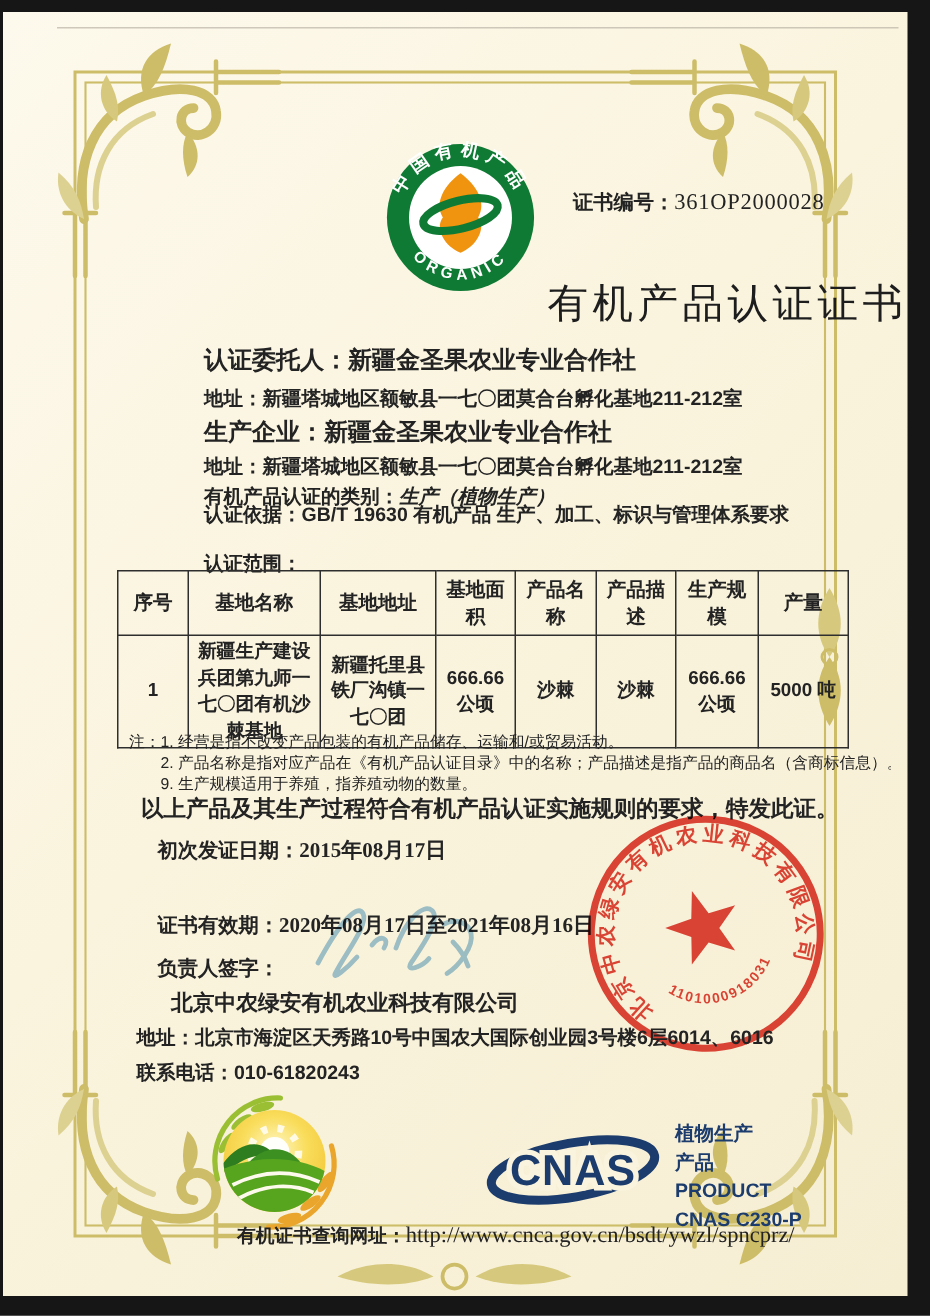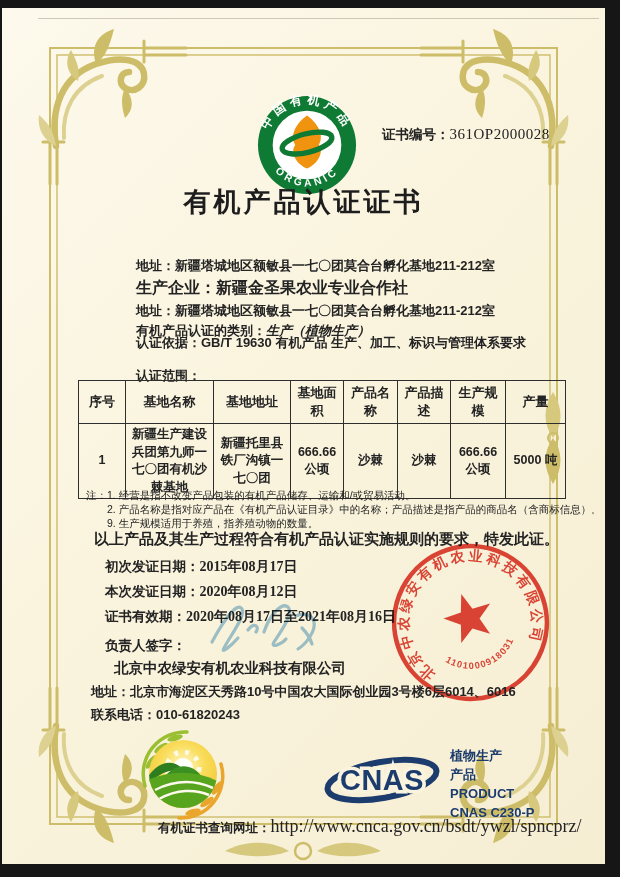--- a/index.html
+++ b/index.html
@@ -13,21 +13,21 @@
     background:linear-gradient(135deg,#fdf9ec 0%,#faf4de 45%,#f6eed3 100%);
   }
   .scan-line{position:absolute;top:10px;left:36px;right:6px;height:1px;background:#b9b4a6;opacity:.7;}
   .frame-svg{position:absolute;left:0;top:0;}
   .abs{position:absolute;}
   .nowrap{white-space:nowrap;}
   
   .badge{left:254px;top:86px;width:102px;height:102px;}
   .certno{left:380px;top:118px;font-size:13.5px;font-weight:700;}
   .certno .num{font-family:"Liberation Serif","DejaVu Serif",serif;font-weight:400;font-size:15px;letter-spacing:.5px;margin-top:30px;}
-  .title{left:0;top:176px;width:100%;text-align:center;font-size:27px;font-weight:700;letter-spacing:3px;color:#1d1d1d;}
+  .title{left:0;top:176px;width:100%;text-align:right;font-size:27px;font-weight:400;letter-spacing:3px;color:#1d1d1d;}
   
   .pline{left:134px;white-space:nowrap;}
   .fs16{font-size:16px;font-weight:700;}
   .fs13{font-size:13px;font-weight:700;}
   .italic{font-style:italic;}
   
   .scope-table{left:76px;top:372px;width:487px;border-collapse:collapse;table-layout:fixed;}
   .scope-table th,.scope-table td{
     border:1.4px solid #2e2e2e;text-align:center;vertical-align:middle;
     padding:2px 3px;line-height:1.4;
@@ -47,21 +47,21 @@
   .issuer-co{left:112px;top:651px;font-size:14.5px;font-weight:700;white-space:nowrap;}
   .issuer-line{left:89px;font-size:13px;font-weight:700;white-space:nowrap;}
   
   .seal{left:386px;top:532px;width:165px;height:165px;transform:rotate(-18deg);opacity:.9;mix-blend-mode:multiply;}
   .signature{left:200px;top:580px;width:130px;height:78px;mix-blend-mode:multiply;}
   
   .brand-logo{left:129px;top:716px;width:104px;height:104px;}
   .cnas-logo{left:320px;top:744px;width:120px;height:56px;}
   .accred{left:448px;top:738px;color:#1c3c6d;font-size:13px;font-weight:700;line-height:19px;white-space:nowrap;}
   .url-line{left:156px;top:808px;font-size:12.5px;font-weight:700;white-space:nowrap;}
-  .url-line .val{font-family:"Liberation Serif","DejaVu Serif",serif;font-weight:400;font-size:18px;}
+  .url-line .val{font-family:"Liberation Serif","DejaVu Serif",serif;font-weight:400;font-size:15px;}
 </style>
 </head>
 <body>
 
 <div class="paper">
   <div class="scan-line"></div>
 
   <svg class="frame-svg" width="603" height="856" viewBox="0 0 603 856">
     <defs>
       <g id="corner" fill="none" stroke="#cdbd68" stroke-linecap="round">
@@ -111,20 +111,23 @@
     <path d="M52,22 C63,30 70,42 64,52 C70,60 62,72 52,76 C42,72 34,60 40,52 C34,42 41,30 52,22 Z" fill="#f0930f"></path>
     <ellipse cx="52" cy="50" rx="26" ry="9.5" fill="none" stroke="#0f7a34" stroke-width="5.5" transform="rotate(-14 52 50)"></ellipse>
   </svg>
 
   <div class="abs certno nowrap">
     <span>证书编号：</span><span class="num">361OP2000028</span>
   </div>
 
   <div class="abs title">有机产品认证证书</div>
 
+  <div class="abs pline fs16" style="top:222px">
+    <span>认证委托人：</span><span>新疆金圣果农业专业合作社</span>
+  </div>
   <div class="abs pline fs13" style="top:249px">
     <span>地址：</span><span>新疆塔城地区额敏县一七〇团莫合台孵化基地211-212室</span>
   </div>
   <div class="abs pline fs16" style="top:270px">
     <span>生产企业：</span><span>新疆金圣果农业专业合作社</span>
   </div>
   <div class="abs pline fs13" style="top:294px">
     <span>地址：</span><span>新疆塔城地区额敏县一七〇团莫合台孵化基地211-212室</span>
   </div>
   <div class="abs pline fs13" style="top:314px">
@@ -178,23 +181,20 @@
     </div>
     <div class="note-row note-indent">2. 产品名称是指对应产品在《有机产品认证目录》中的名称；产品描述是指产品的商品名（含商标信息）。</div>
     <div class="note-row note-indent">9. 生产规模适用于养殖，指养殖动物的数量。</div>
   </div>
 
   <div class="abs declaration">以上产品及其生产过程符合有机产品认证实施规则的要求，特发此证。</div>
 
   <div class="abs dline" style="top:550px">
     <span class="lbl">初次发证日期：</span><span class="val">2015年08月17日</span>
   </div>
-  <div class="abs dline" style="top:575px">
-    <span class="lbl">本次发证日期：</span><span class="val">2020年08月12日</span>
-  </div>
   <div class="abs dline" style="top:600px">
     <span class="lbl">证书有效期：</span><span class="val">2020年08月17日至2021年08月16日</span>
   </div>
   <div class="abs dline" style="top:629px">
     <span class="lbl">负责人签字：</span>
   </div>
 
   <svg class="abs signature" viewBox="0 0 130 78">
     <g fill="none" stroke="#8fbede" stroke-width="3.2" stroke-linecap="round" opacity="0.85">
       <path d="M10,54 C24,28 36,14 40,21 C44,28 28,48 22,60 C18,67 30,57 36,50"></path>

